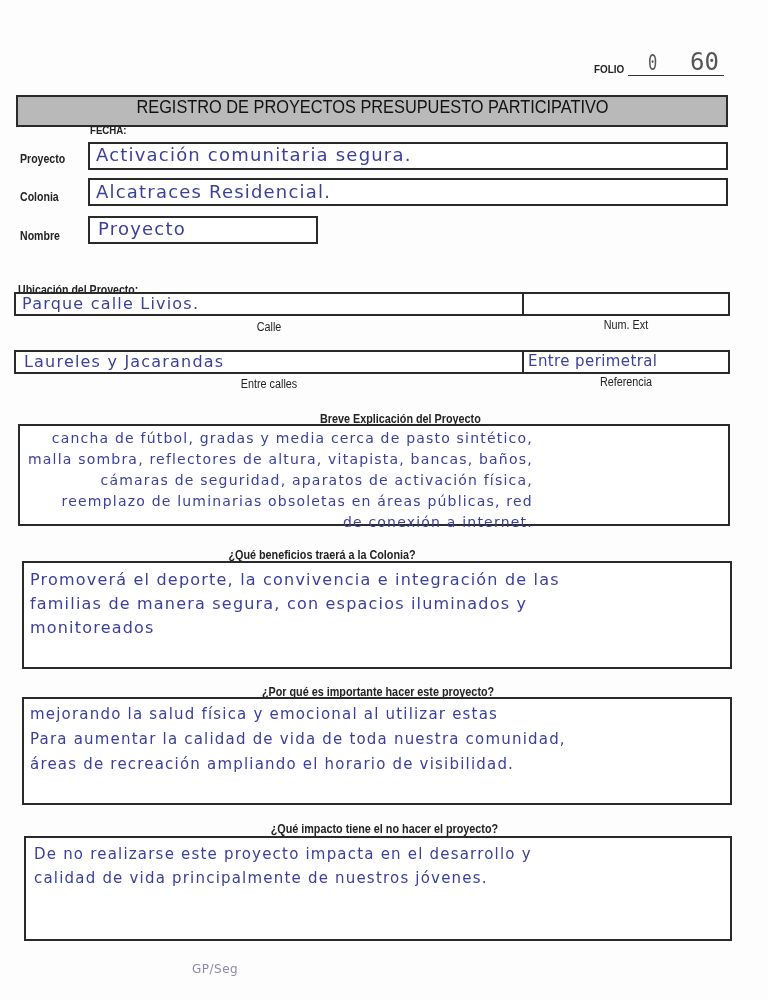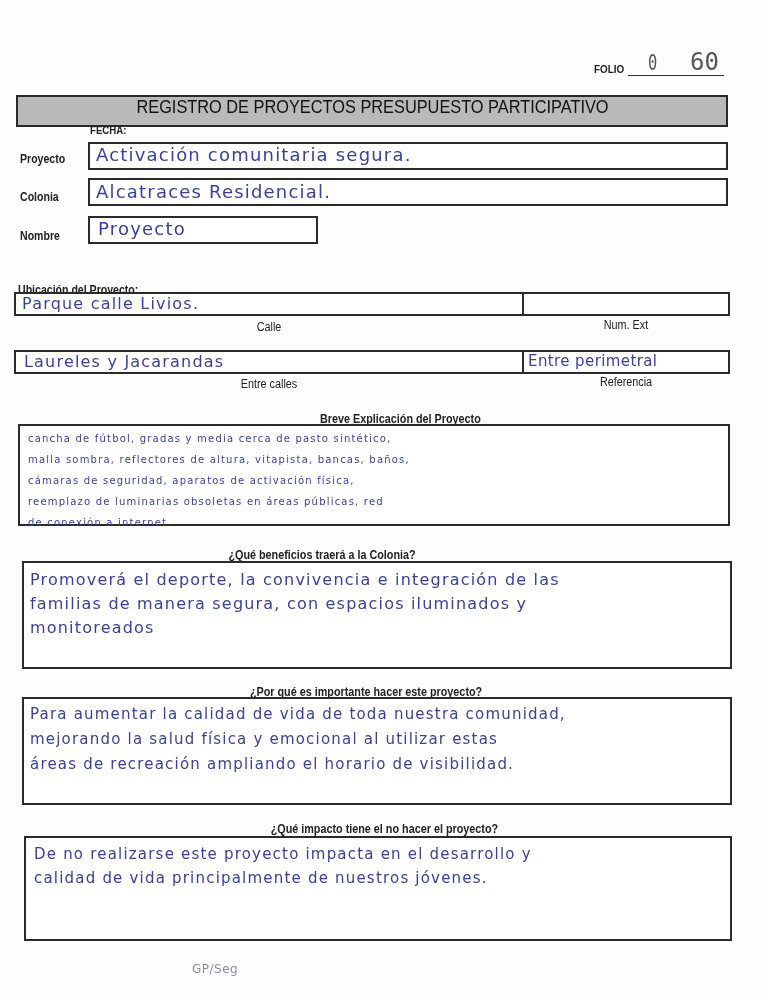--- a/index.html
+++ b/index.html
@@ -91,27 +91,27 @@
 
   #entre-box { left: 14px; top: 350px; width: 510px; height: 24px; }
   #ref-box { left: 522px; top: 350px; width: 208px; height: 24px; }
   #entre-value { left: 24px; top: 352px; font-size: 16px; }
   #ref-value { left: 528px; top: 352px; font-size: 15px; letter-spacing: 0.4px; }
   #entre-caption { left: 14px; top: 377px; width: 510px; }
   #ref-caption { left: 522px; top: 375px; width: 208px; }
 
   #expl-title { left: 0; top: 412px; width: 768px; margin-left: 16px; }
   #expl-box { left: 18px; top: 424px; width: 712px; height: 102px; }
-  #expl-text { left: 28px; top: 428px; font-size: 10px; line-height: 21px; }
+  #expl-text { left: 28px; top: 428px; font-size: 14px; line-height: 21px; text-align: right; }
 
   #benef-title { left: 0; top: 548px; width: 645px; }
   #benef-box { left: 22px; top: 561px; width: 710px; height: 108px; }
   #benef-text { left: 30px; top: 568px; font-size: 16px; line-height: 24px; }
 
-  #import-title { left: 0; top: 685px; width: 656px; padding-left: 38px; }
+  #import-title { left: 12px; top: 685px; width: 656px; padding-left: 38px; }
   #import-box { left: 22px; top: 697px; width: 710px; height: 108px; }
   #import-text { left: 30px; top: 702px; font-size: 15px; line-height: 25px; }
 
   #impact-title { left: 0; top: 822px; width: 768px; }
   #impact-box { left: 24px; top: 836px; width: 708px; height: 105px; }
   #impact-text { left: 34px; top: 842px; font-size: 15px; line-height: 24px; }
 
   #initials { left: 192px; top: 962px; font-size: 12px; color: #8a8aa8; letter-spacing: 0.5px; }
 </style>
 </head>
@@ -175,22 +175,22 @@
   <span class="hline">Promoverá el deporte, la convivencia e integración de las</span>
   <span class="hline">familias de manera segura, con espacios iluminados y</span>
   <span class="hline">monitoreados</span>
 </div>
 
 <div class="abs section-title" id="import-title">
   <span>¿Por qué es importante hacer este proyecto?</span>
 </div>
 <div class="abs box" id="import-box"></div>
 <div class="abs hand multiline" id="import-text">
+  <span class="hline">mejorando la salud física y emocional al utilizar estas</span>
   <span class="hline">Para aumentar la calidad de vida de toda nuestra comunidad,</span>
-  <span class="hline">mejorando la salud física y emocional al utilizar estas</span>
   <span class="hline">áreas de recreación ampliando el horario de visibilidad.</span>
 </div>
 
 <div class="abs section-title" id="impact-title">
   <span>¿Qué impacto tiene el no hacer el proyecto?</span>
 </div>
 <div class="abs box" id="impact-box"></div>
 <div class="abs hand multiline" id="impact-text">
   <span class="hline">De no realizarse este proyecto impacta en el desarrollo y</span>
   <span class="hline">calidad de vida principalmente de nuestros jóvenes.</span>

